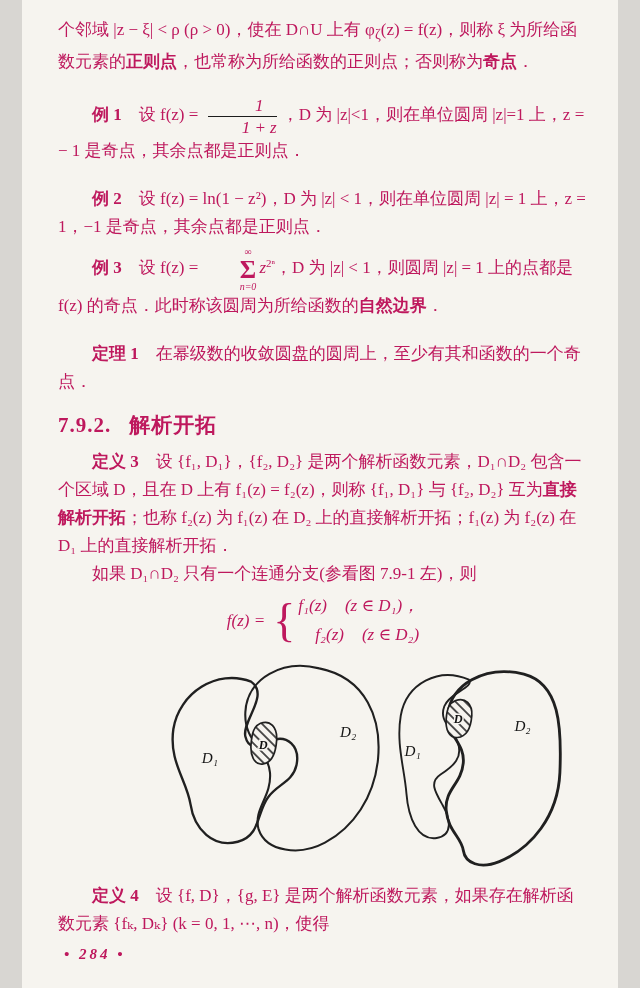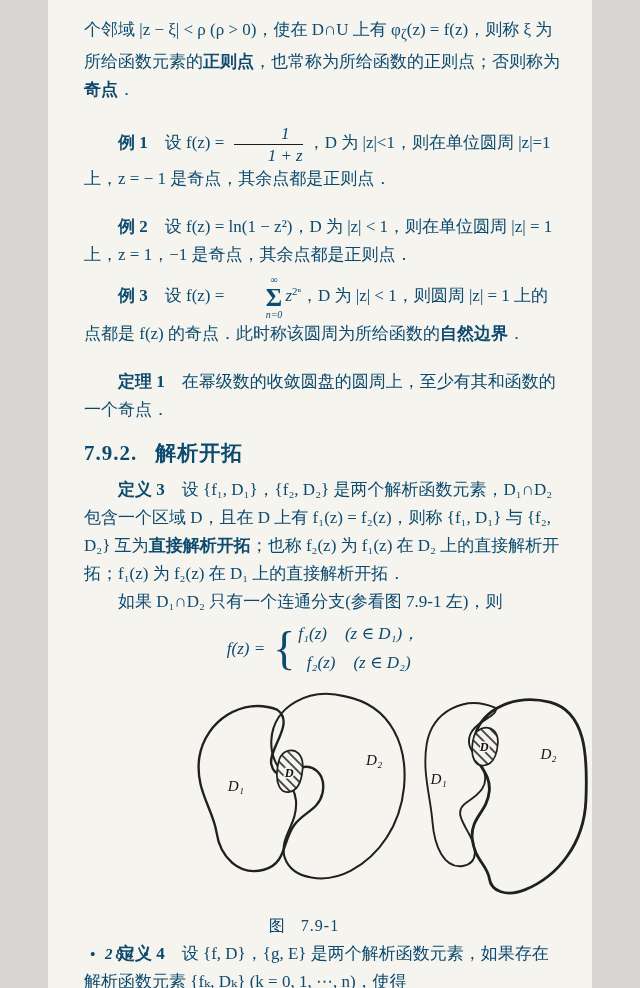--- a/index.html
+++ b/index.html
@@ -1,24 +1,24 @@
 <!DOCTYPE html>
 <html><head>
 <meta charset="utf-8">
 <style>
   html,body{margin:0;padding:0;background:#d8d6d2;}
   .page{
     position:relative;
-    width:544px;height:988px;
+    width:596px;height:988px;
     margin:0 auto;
     background:#f6f4ef;
     box-sizing:border-box;
     padding:16px 30px 0 36px;
     font-family:"Liberation Serif","DejaVu Serif",serif;
-    color:#0c4a6e;
+    color:#be185d;
     font-size:17px;
     line-height:28px;
     overflow:hidden;
   }
   p{margin:0;}
   .indent{text-indent:2em;}
   .b{font-weight:bold;}
   .mi{font-style:italic;}
   .mt4{margin-top:20px;}
   .mt6{margin-top:6px;}
@@ -41,21 +41,21 @@
   }
   .sum .sumtop{font-size:10px;}
   .sum .sumsym{font-size:25px;font-weight:bold;}
   .sum .sumbot{font-size:10px;font-style:italic;}
   sup{font-size:11px;}
   .formula{
     display:flex;align-items:center;justify-content:center;
     margin:4px 0 2px 0;
   }
   .formula .brace{font-size:46px;font-weight:400;line-height:0.9;margin:0 3px 0 8px;}
-  .cases{display:inline-flex;flex-direction:column;row-gap:1px;text-align:center;}
+  .cases{display:inline-flex;flex-direction:column;row-gap:1px;text-align:right;}
   .caserow .case-cond{margin-left:18px;}
   .figure-wrap{margin:8px 0 0 92px;}
   .fig-caption{
     text-align:center;margin:2px 38px 0 0;font-size:16px;
   }
   .fig-caption .cap-num{margin-left:16px;letter-spacing:1px;}
   .after-fig{margin-top:12px;}
   .page-number{
     position:absolute;left:42px;bottom:20px;
     font-weight:bold;font-size:15px;letter-spacing:3px;font-style:italic;
@@ -139,23 +139,20 @@
 
       <path class="outline" stroke-width="2" d="M 330,24 C 298,10 264,28 258,62 C 253,92 262,118 264,144 C 266,170 276,194 296,191 C 314,188 310,170 302,156 C 294,142 288,132 300,124 C 314,115 324,106 318,90 C 312,74 298,68 304,52 C 309,38 336,32 330,24 Z"></path>
       <path class="outline" stroke-width="3" d="M 388,18 C 346,8 310,30 308,60 C 306,84 326,90 324,112 C 322,134 304,140 306,162 C 308,184 322,190 324,204 C 326,218 342,224 362,216 C 396,202 424,168 426,122 C 428,74 426,28 388,18 Z"></path>
       <path fill="url(#hatch)" stroke="#202020" stroke-width="1.8" d="M 316,46 C 326,42 334,50 333,62 C 332,75 327,84 318,85 C 309,86 305,76 306,65 C 307,54 309,49 316,46 Z"></path>
       <text class="fig-label" x="262" y="104">D₁</text>
       <text class="fig-label" x="378" y="78">D₂</text>
       <text class="fig-label-inner" x="314" y="70">D</text>
     </svg>
   </div>
 
-  <div class="fig-caption">
-    <span>图</span><span class="cap-num">7.9-1</span>
-  </div>
 
 
   <p class="indent">
     <span class="b">定义 4</span><span>　设 {f, D}，{g, E} 是两个解析函数元素，如果存在解析函数元素 {fₖ, Dₖ} (k = 0, 1, ⋯, n)，使得</span>
   </p>
 
   <div class="page-number">• 284 •</div>
 
 </div>
 

